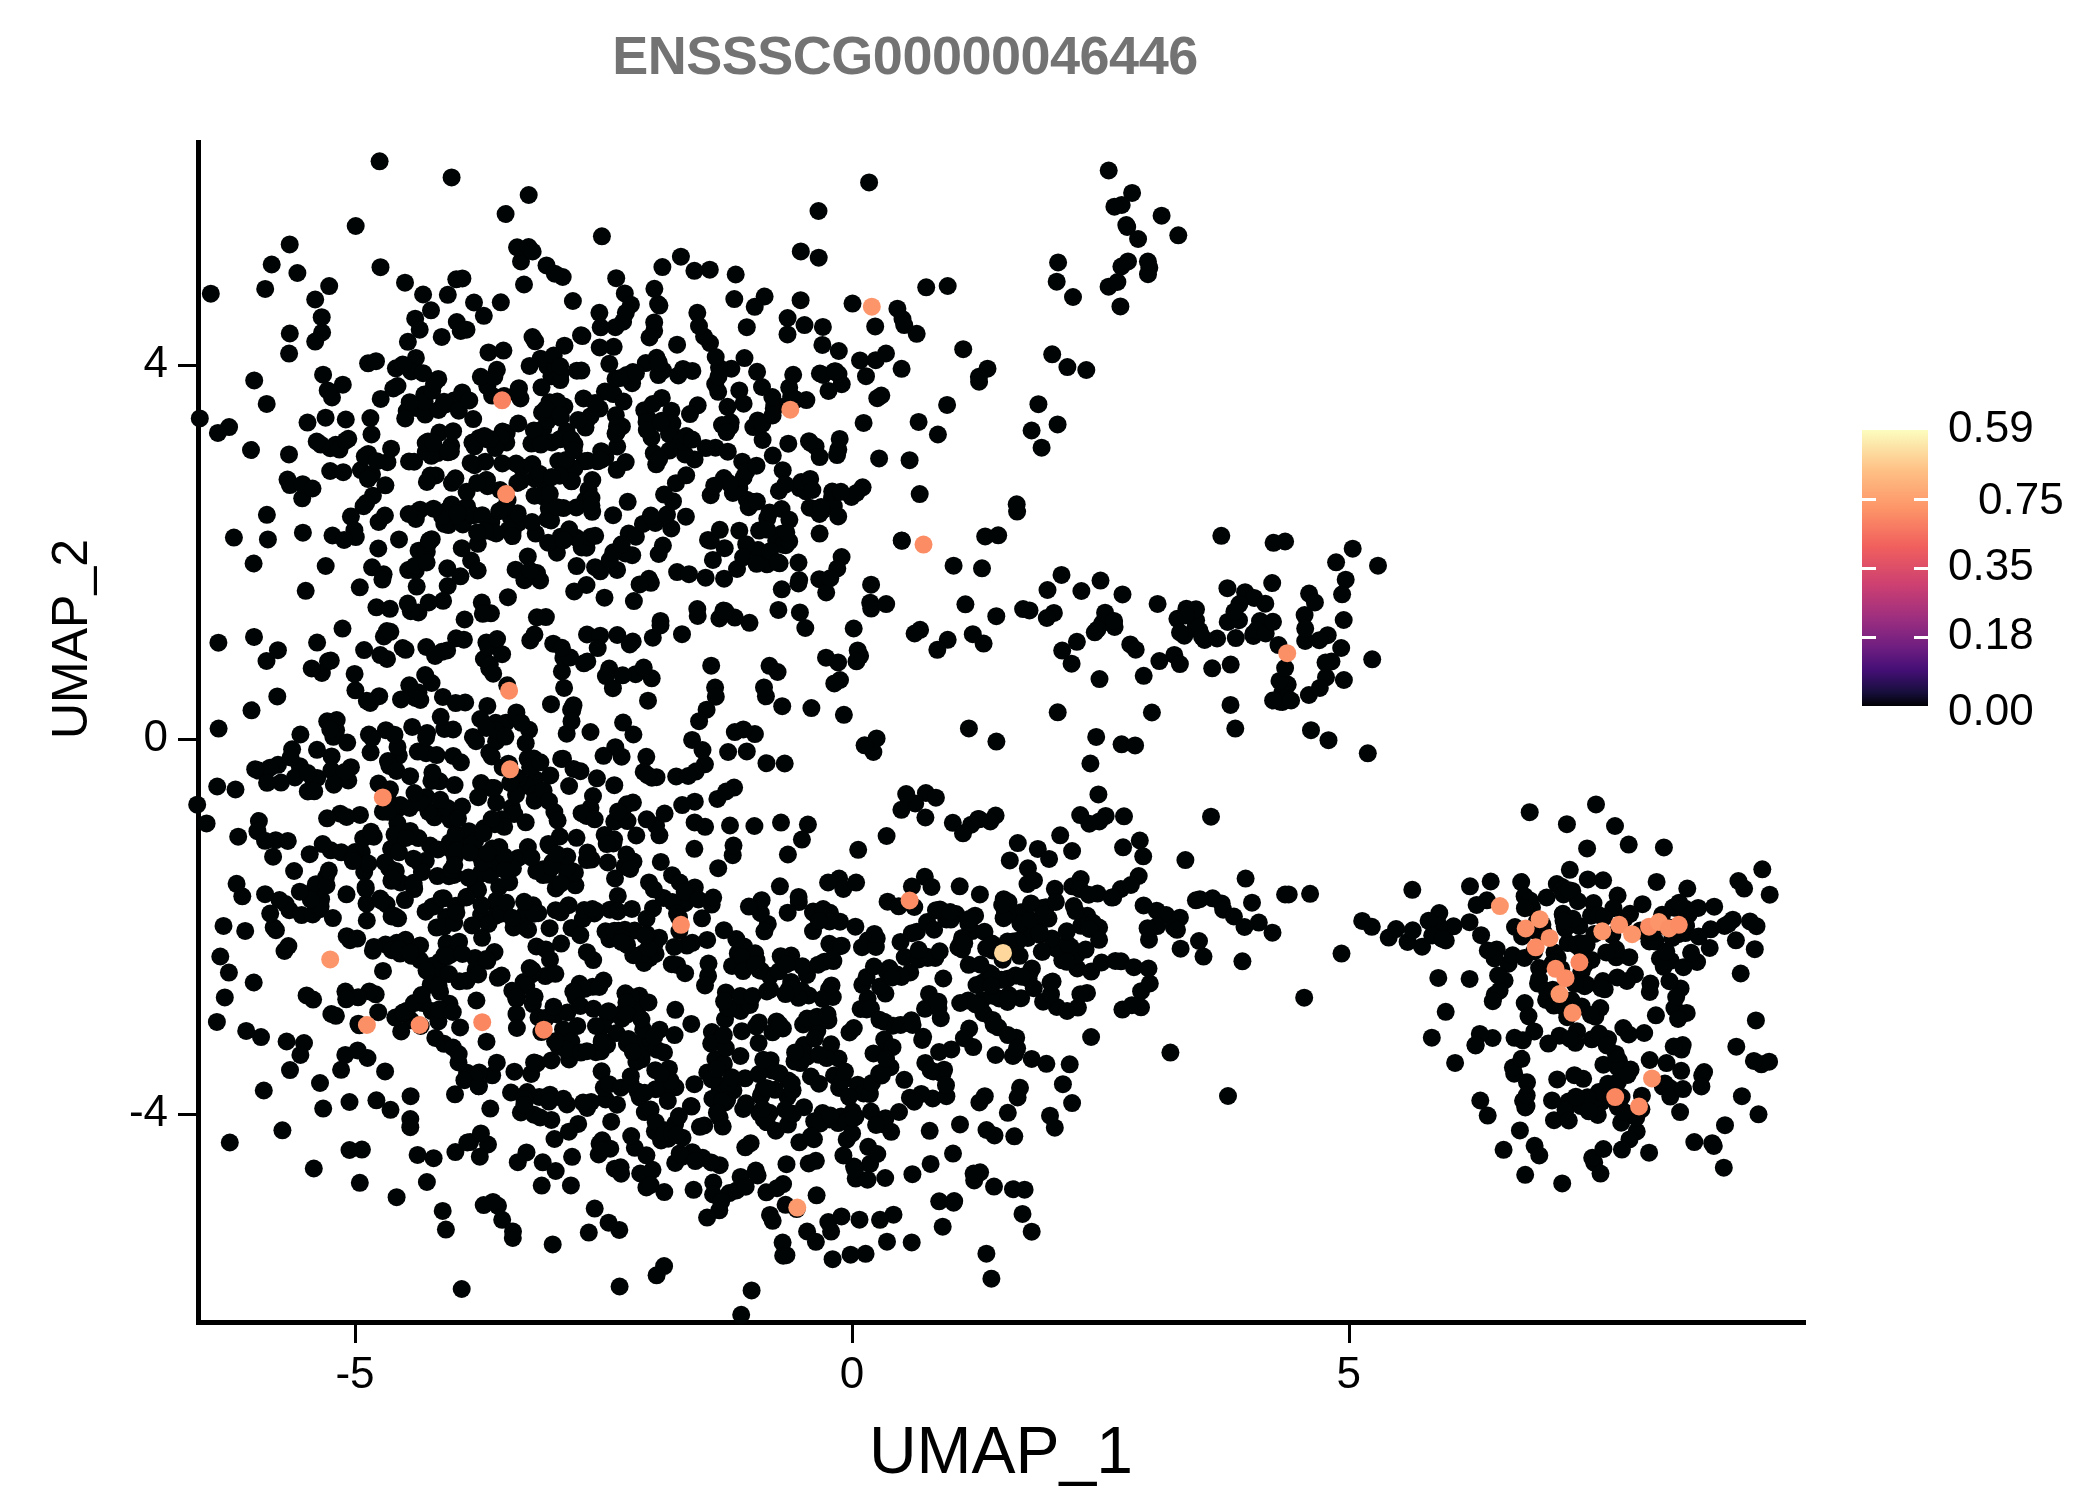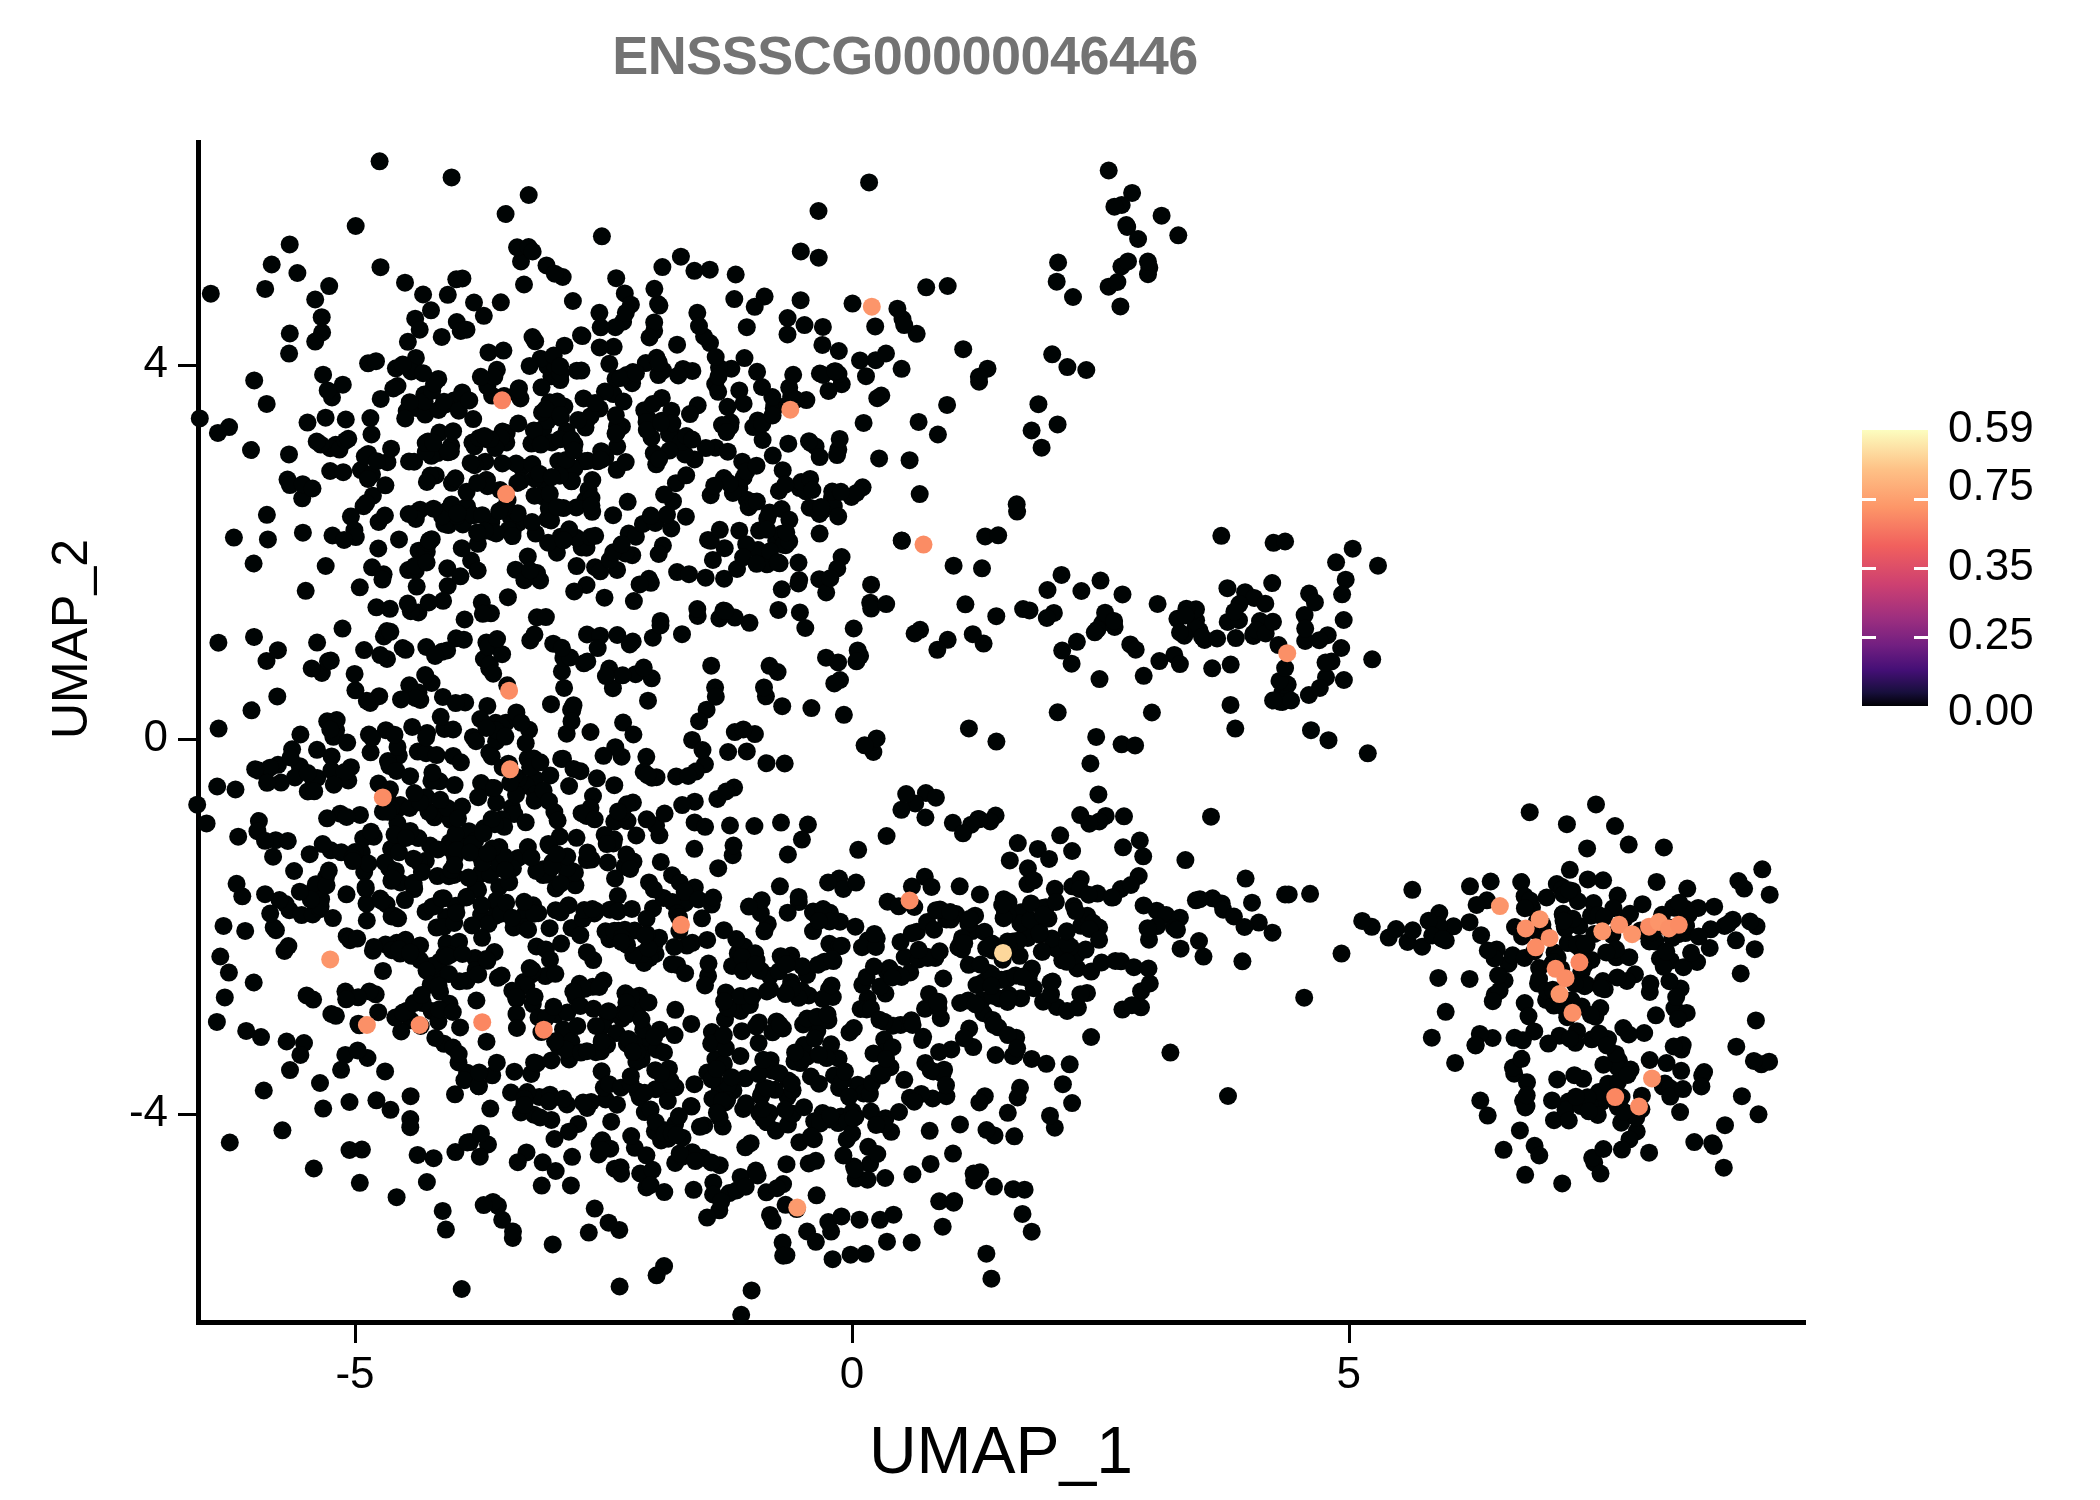--- a/index.html
+++ b/index.html
@@ -2671,20 +2671,20 @@
     <div id="legend-ticks">
         <div class="legend-tick " style="top: 68px;"></div>
         <div class="legend-tick right" style="top: 68px;"></div>
         <div class="legend-tick " style="top: 137px;"></div>
         <div class="legend-tick right" style="top: 137px;"></div>
         <div class="legend-tick " style="top: 206px;"></div>
         <div class="legend-tick right" style="top: 206px;"></div>
       </div>
     <div id="legend-labels">
         <div class="legend-label" style="top: -28px;">0.59</div>
-        <div class="legend-label" style="top: 30px;">0.75</div>
+        <div class="legend-label" style="top: 44px; margin-left: 30px;">0.75</div>
         <div class="legend-label" style="top: 110px;">0.35</div>
-        <div class="legend-label" style="top: 179px;">0.25</div>
+        <div class="legend-label" style="top: 179px;">0.18</div>
         <div class="legend-label" style="top: 255px;">0.00</div>
       </div>
   </div>
 
 </div>
 
 </body></html>

